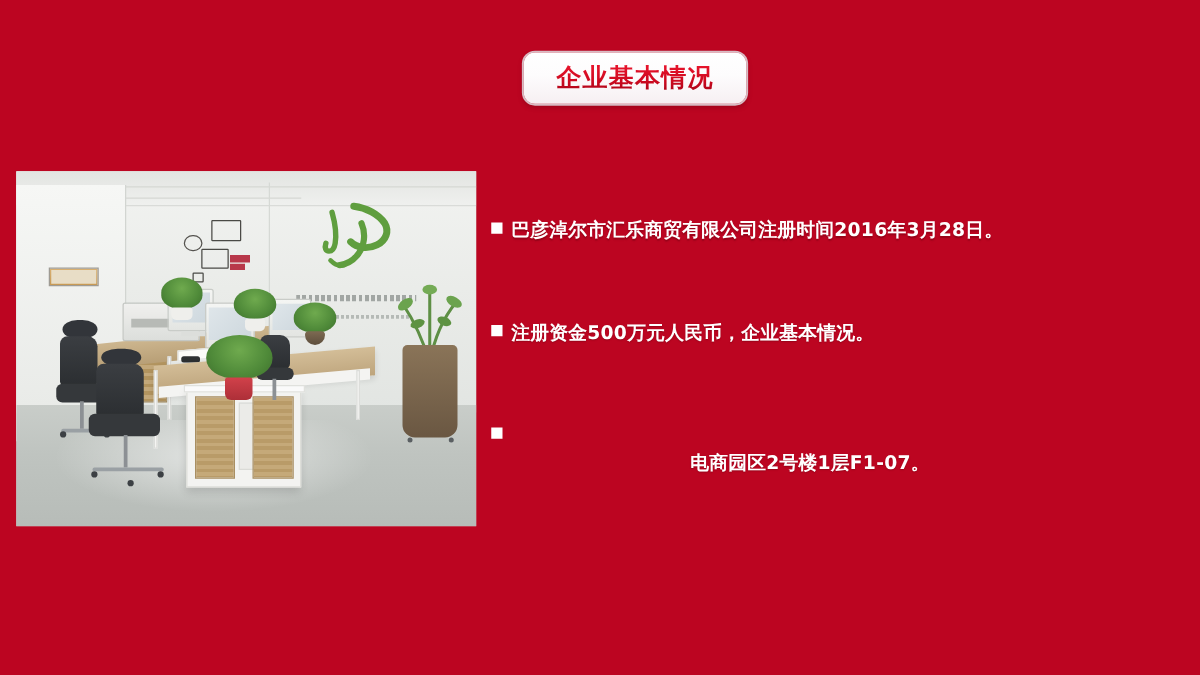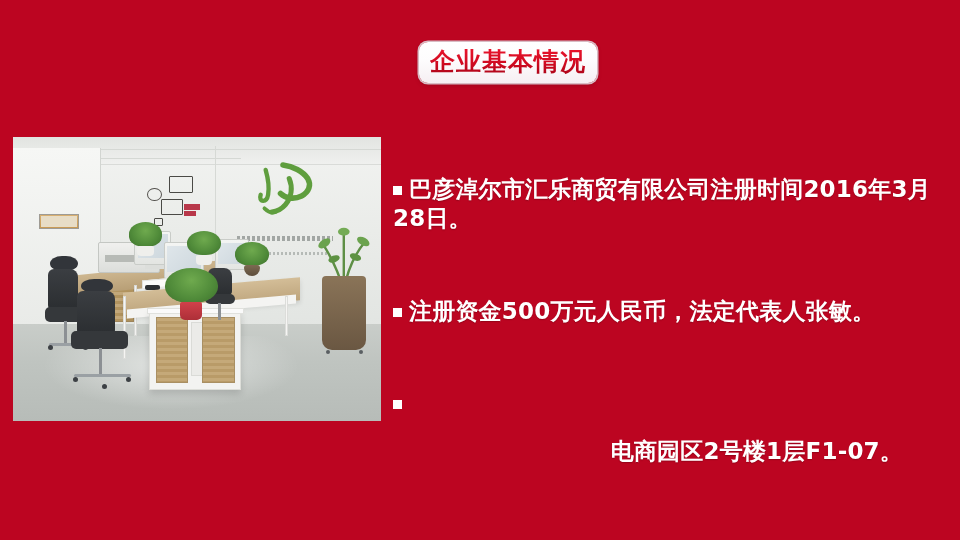--- a/index.html
+++ b/index.html
@@ -19,21 +19,21 @@
   .title-banner {
     position:absolute;
     left:419px; top:42px;
     width:178px; height:41px;
     border-radius:9px;
     background:linear-gradient(180deg,#ffffff 0%,#fdfcfd 45%,#f6eff2 100%);
     box-shadow:0 0 0 1.5px #d8bcc4, 0 2px 4px rgba(90,0,15,.35);
     display:flex; align-items:center; justify-content:center;
   }
   .title-text {
-    font-size:25px;
+    font-size:20px;
     font-weight:bold;
     letter-spacing:1px;
     line-height:1;
     color:#cf0a20;
     background:linear-gradient(180deg,#e8142c 0%,#cf0a20 55%,#a80418 100%);
     -webkit-background-clip:text;
     background-clip:text;
     -webkit-text-fill-color:transparent;
     white-space:nowrap;
     padding-bottom:2px;
@@ -258,38 +258,38 @@
 
   
   .bullets {
     position:absolute;
     left:393px; top:175px;
     width:552px;
   }
   .bullet-row {
     position:relative;
     color:#ffffff;
-    font-size:23px;
+    font-size:15px;
     font-weight:bold;
     line-height:1.28;
     letter-spacing:.2px;
     text-shadow:0 1px 1px rgba(80,0,12,.35);
   }
   .bullet-row + .bullet-row { margin-top:63px; }
   .sq {
     display:inline-block;
     width:9px; height:9px;
     background:#ffffff;
     margin-right:7px;
     vertical-align:2px;
   }
   .line2 {
     display:block;
-    text-align:right;
-    margin-top:18px;
+    text-align:center;
+    margin-top:2px;
     padding-right:42px;
   }
 </style>
 </head>
 <body>
 
 <div class="slide">
 
   <div class="title-banner">
     <span class="title-text">企业基本情况</span>
@@ -436,21 +436,21 @@
     </div>
   </div>
 
   <div class="bullets">
 
     <div class="bullet-row">
       <span class="sq"></span><span>巴彦淖尔市汇乐商贸有限公司注册时间2016年3月28日。</span>
     </div>
 
     <div class="bullet-row">
-      <span class="sq"></span><span>注册资金500万元人民币，法定代表人张敏。</span>
+      <span class="sq"></span><span>注册资金500万元人民币，企业基本情况。</span>
     </div>
 
     <div class="bullet-row addr">
       <span class="sq"></span>
       <span class="line2">电商园区2号楼1层F1-07。</span>
     </div>
 
   </div>
 
 </div>

